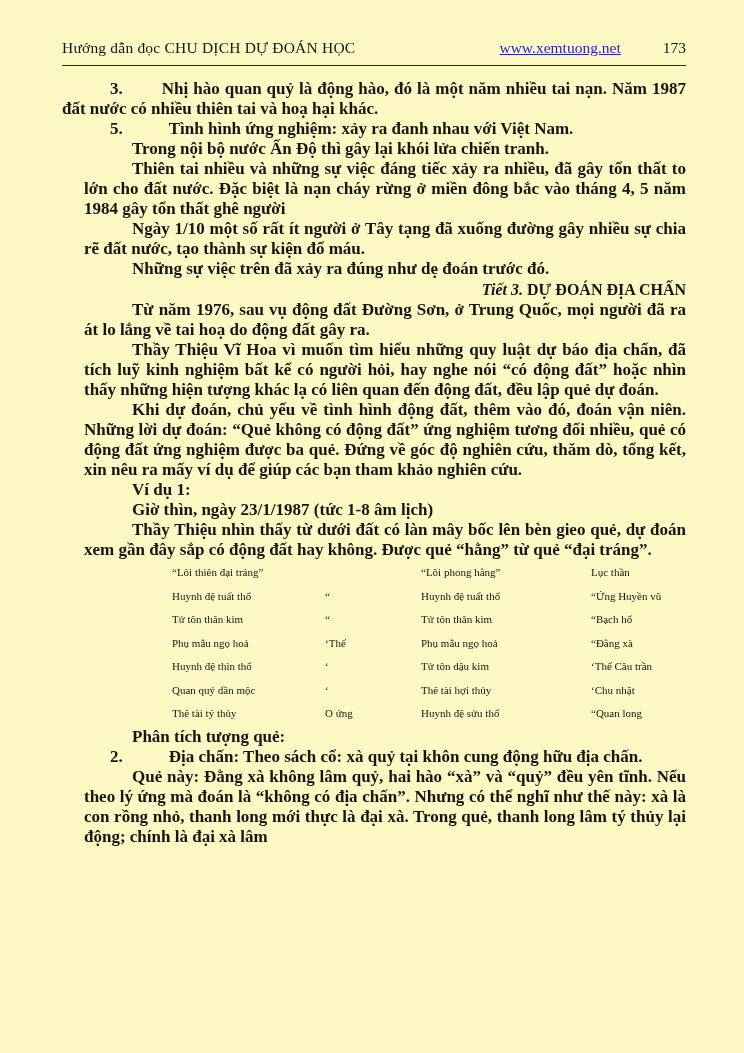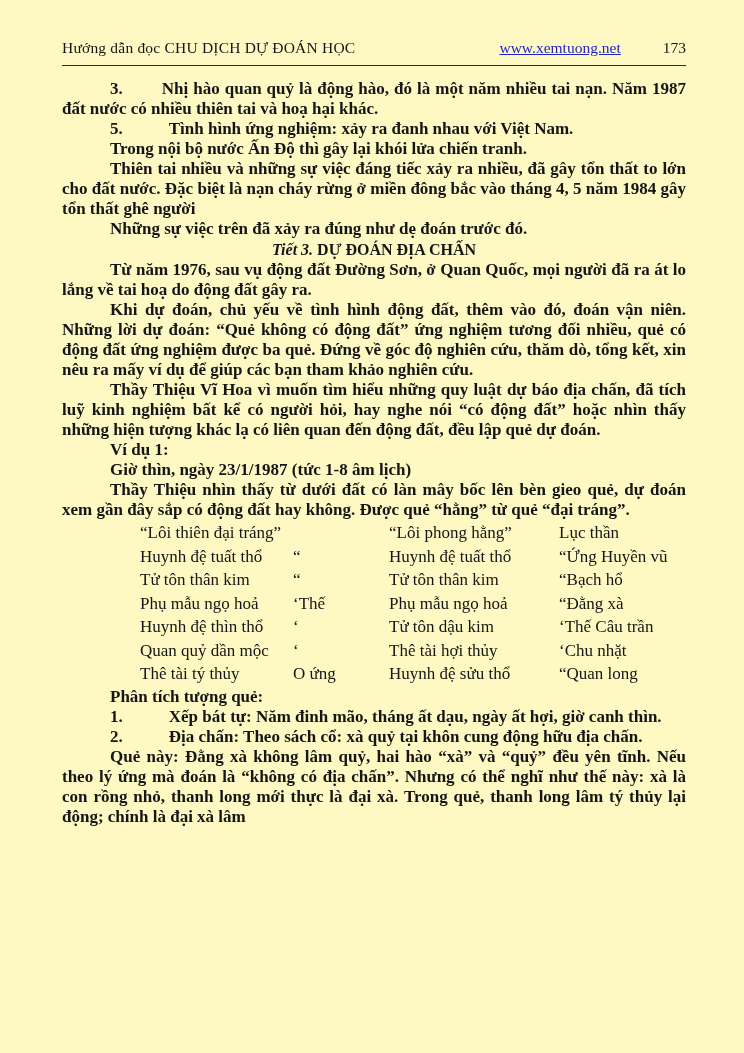--- a/index.html
+++ b/index.html
@@ -10,29 +10,29 @@
     overflow:hidden;
   }
   .hdr { display:flex; align-items:baseline; font-size:15.5px; line-height:20px; }
   .hdr-title { flex:1 1 auto; letter-spacing:0.2px; }
   .hdr-right { display:flex; align-items:baseline; gap:42px; }
   .hdr-link { color:#2323c4; text-decoration:underline; cursor:pointer; }
   .hdr-page { color:#151515; }
   .rule { border:none; border-top:1.7px solid #2b2b2b; margin:7px 0 13px 0; }
 
   p { margin:0; font-size:17px; line-height:20px; text-align:justify;font-weight:bold; }
-  .ind { text-indent:48px; }
+  .ind { text-indent:48px;margin-left:22px; }
   .numline { text-indent:48px; }
   .tab { display:inline-block; width:39px; }
   .tab2 { display:inline-block; width:46px; }
 
-  .heading { text-align:center; text-indent:0; font-size:16px; line-height:21px; font-weight:bold; }
+  .heading { text-align:right; text-indent:0; font-size:16px; line-height:21px; font-weight:bold; }
   .heading .lbl { font-style:italic; }
 
-  .qtable { margin:1px 0 1px 78px; font-size:17px; }
+  .qtable { margin:1px 0 1px 110px; font-size:11px; }
   .trow { display:grid; grid-template-columns:153px 96px 170px 1fr; line-height:23.5px; }
   .trow > span { white-space:nowrap; overflow:visible; }
 </style>
 </head>
 <body>
 
 <div class="sheet">
 
   <div class="hdr">
     <span class="hdr-title">Hướng dẫn đọc CHU DỊCH DỰ ĐOÁN HỌC</span>
@@ -45,27 +45,28 @@
 
   <div>
 
     <p class="numline"><span>3.</span><span class="tab"></span><span>Nhị hào quan quỷ là động hào, đó là một năm nhiều tai nạn. Năm 1987 đất nước có nhiều thiên tai và hoạ hại khác.</span></p>
 
 
     <p class="numline"><span>5.</span><span class="tab2"></span><span>Tình hình ứng nghiệm: xảy ra đanh nhau với Việt Nam.</span></p>
 
     <p class="ind">Trong nội bộ nước Ấn Độ thì gây lại khói lửa chiến tranh.</p>
     <p class="ind">Thiên tai nhiều và những sự việc đáng tiếc xảy ra nhiều, đã gây tổn thất to lớn cho đất nước. Đặc biệt là nạn cháy rừng ở miền đông bắc vào tháng 4, 5 năm 1984 gây tổn thất ghê người</p>
+    <p class="ind">Ngày 1/10 một số rất ít người ở Tây tạng đã xuống đường gây nhiều sự chia rẽ đất nước, tạo thành sự kiện đổ máu.</p>
     <p class="ind">Những sự việc trên đã xảy ra đúng như dẹ đoán trước đó.</p>
 
     <p class="heading"><span class="lbl">Tiết 3.</span><span> DỰ ĐOÁN ĐỊA CHẤN</span></p>
 
-    <p class="ind">Từ năm 1976, sau vụ động đất Đường Sơn, ở Quan Quốc, mọi người đã ra át lo lắng về tai hoạ do động đất gây ra.</p>
+    <p class="ind">Từ năm 1976, sau vụ động đất Đường Sơn, ở Trung Quốc, mọi người đã ra át lo lắng về tai hoạ do động đất gây ra.</p>
+    <p class="ind">Thầy Thiệu Vĩ Hoa vì muốn tìm hiểu những quy luật dự báo địa chấn, đã tích luỹ kinh nghiệm bất kể có người hỏi, hay nghe nói “có động đất” hoặc nhìn thấy những hiện tượng khác lạ có liên quan đến động đất, đều lập quẻ dự đoán.</p>
     <p class="ind">Khi dự đoán, chủ yếu về tình hình động đất, thêm vào đó, đoán vận niên. Những lời dự đoán: “Quẻ không có động đất” ứng nghiệm tương đối nhiều, quẻ có động đất ứng nghiệm được ba quẻ. Đứng về góc độ nghiên cứu, thăm dò, tổng kết, xin nêu ra mấy ví dụ để giúp các bạn tham khảo nghiên cứu.</p>
-    <p class="ind">Thầy Thiệu Vĩ Hoa vì muốn tìm hiểu những quy luật dự báo địa chấn, đã tích luỹ kinh nghiệm bất kể có người hỏi, hay nghe nói “có động đất” hoặc nhìn thấy những hiện tượng khác lạ có liên quan đến động đất, đều lập quẻ dự đoán.</p>
     <p class="ind">Ví dụ 1:</p>
     <p class="ind">Giờ thìn, ngày 23/1/1987 (tức 1-8 âm lịch)</p>
     <p class="ind">Thầy Thiệu nhìn thấy từ dưới đất có làn mây bốc lên bèn gieo quẻ, dự đoán xem gần đây sắp có động đất hay không. Được quẻ “hằng” từ quẻ “đại tráng”.</p>
 
     <div class="qtable">
       <div class="trow">
         <span>“Lôi thiên đại tráng”</span>
           <span></span>
           <span>“Lôi phong hằng”</span>
           <span>Lục thần</span>
@@ -103,20 +104,19 @@
       <div class="trow">
         <span>Thê tài tý thủy</span>
           <span>O ứng</span>
           <span>Huynh đệ sửu thổ</span>
           <span>“Quan long</span>
       </div>
     </div>
 
     <p class="ind">Phân tích tượng quẻ:</p>
 
-    <p class="numline"><span>1.</span><span class="tab2"></span><span>Xếp bát tự: Năm đinh mão, tháng ất dạu, ngày ất hợi, giờ canh thìn.</span></p>
 
     <p class="numline"><span>2.</span><span class="tab2"></span><span>Địa chấn: Theo sách cổ: xà quỷ tại khôn cung động hữu địa chấn.</span></p>
 
     <p class="ind">Quẻ này: Đằng xà không lâm quỷ, hai hào “xà” và “quỷ” đều yên tĩnh. Nếu theo lý ứng mà đoán là “không có địa chấn”. Nhưng có thể nghĩ như thế này: xà là con rồng nhỏ, thanh long mới thực là đại xà. Trong quẻ, thanh long lâm tý thủy lại động; chính là đại xà lâm</p>
 
   </div>
 </div>
 
 </body></html>

